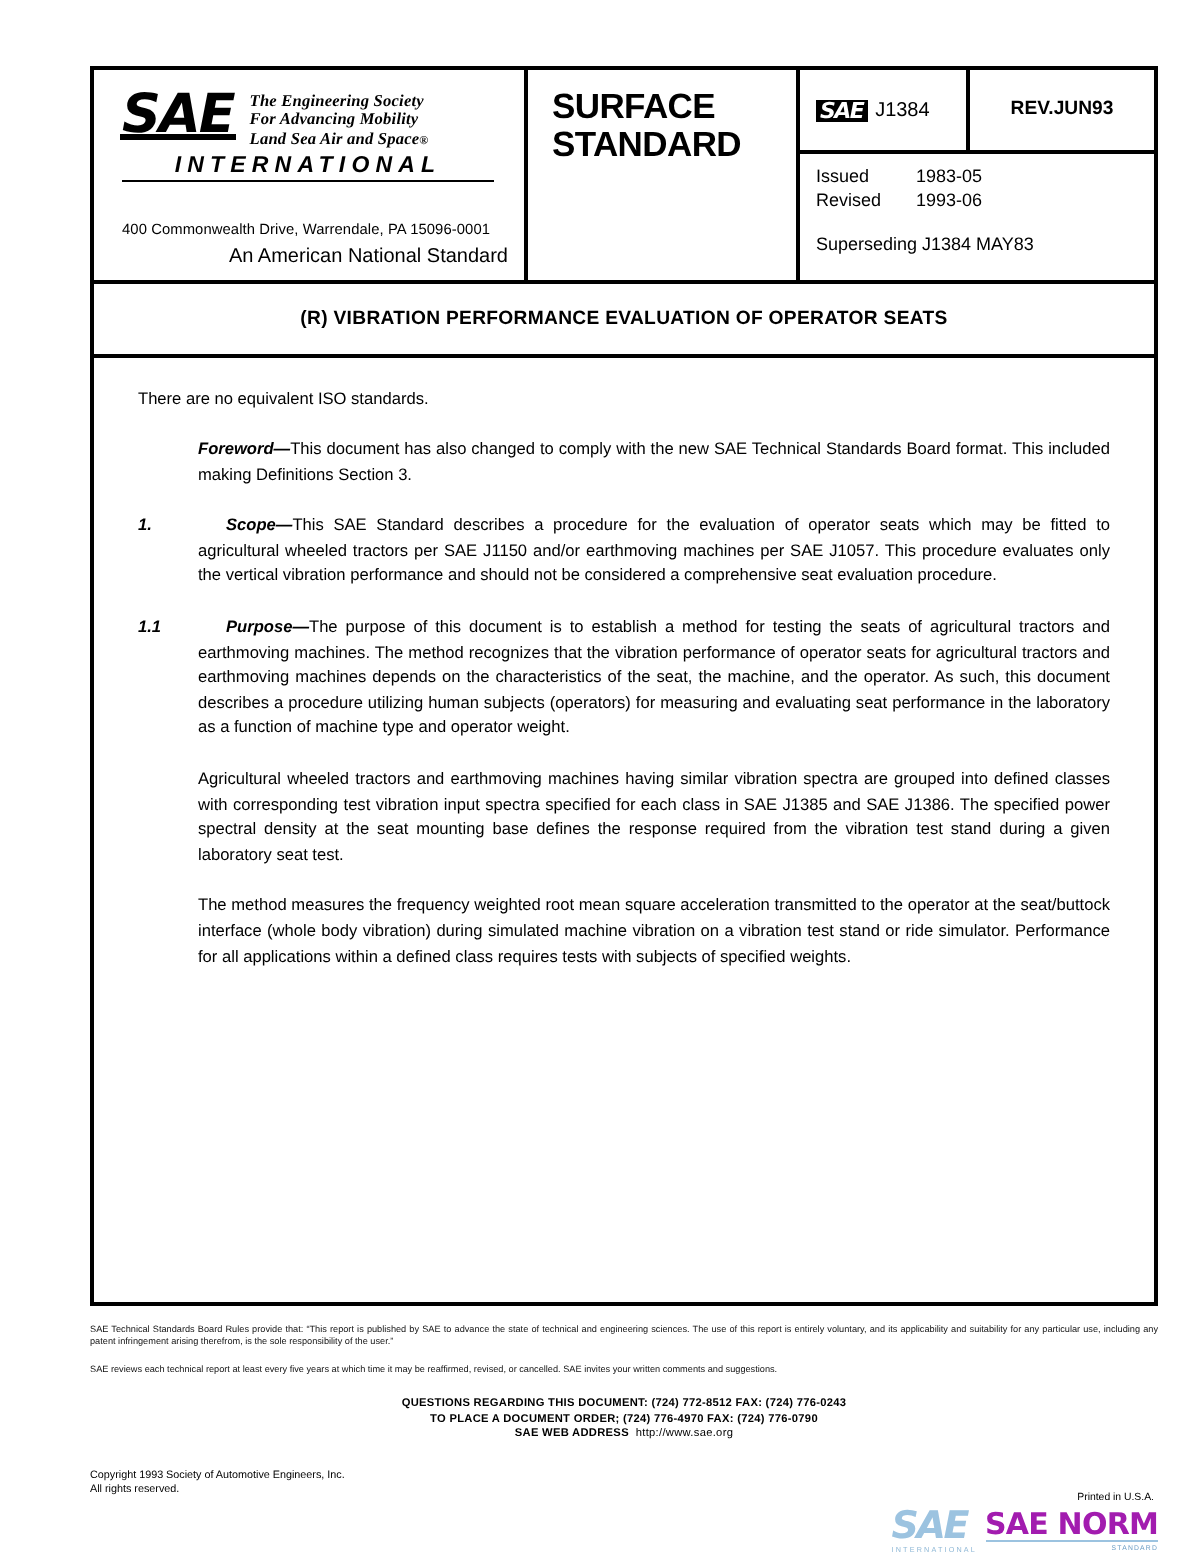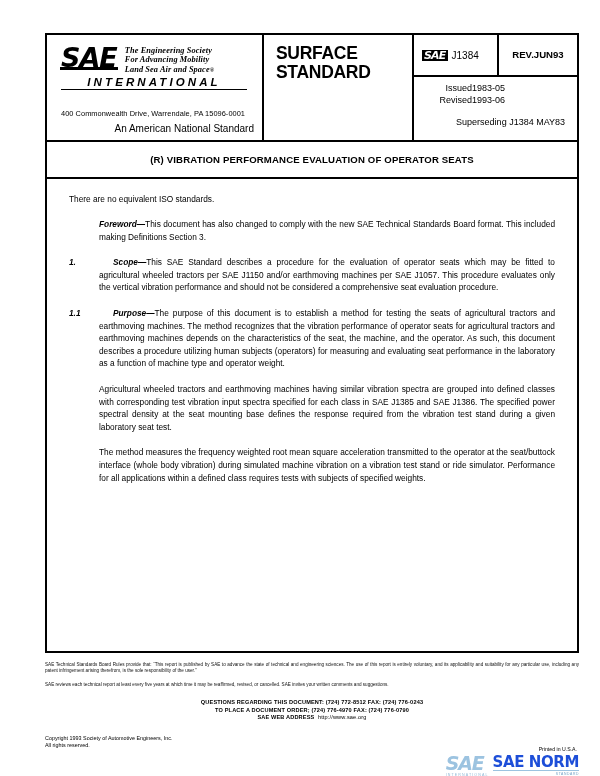--- a/index.html
+++ b/index.html
@@ -45,21 +45,21 @@
     box-sizing: border-box;
     display: flex;
   }
   .header-left {
     width: 215px;
     box-sizing: border-box;
     padding: 10px 8px 4px 14px;
     position: relative;
   }
   .header-mid {
-    width: 152px;
+    width: 138px;
     border-left: 2px solid #000;
     border-right: 2px solid #000;
     box-sizing: border-box;
     padding: 9px 0 0 12px;
     position: relative;
   }
   .header-right {
     flex: 1;
     box-sizing: border-box;
     position: relative;
@@ -175,21 +175,20 @@
     flex-direction: row;
     align-items: center;
     justify-content: center;
     font-size: 9.6px;
     font-weight: bold;
     line-height: 11.5px;
   }
   .hr-bottom {
     padding: 5px 12px 0 8px;
     font-size: 9px;
-    text-align: right;
   }
   .date-row {
     display: flex;
     line-height: 12px;
   }
   .date-label { width: 50px; }
   .supersede {
     margin-top: 11px;
     font-size: 9px;
   }
@@ -321,21 +320,21 @@
     margin-top: 1px;
   }
   .bm-right {
     display: flex;
     flex-direction: column;
   }
   .bm-norm {
     font-family: "DejaVu Sans", sans-serif;
     font-weight: bold;
     font-size: 15px;
-    color: #1d4ed8;
+    color: #a21caf;
     letter-spacing: -0.4px;
     line-height: 16px;
   }
   .bm-sub {
     font-size: 3.4px;
     letter-spacing: 0.6px;
     color: #6c9dc4;
     text-align: right;
     border-top: 0.5px solid #9cc3e0;
     padding-top: 0.5px;

